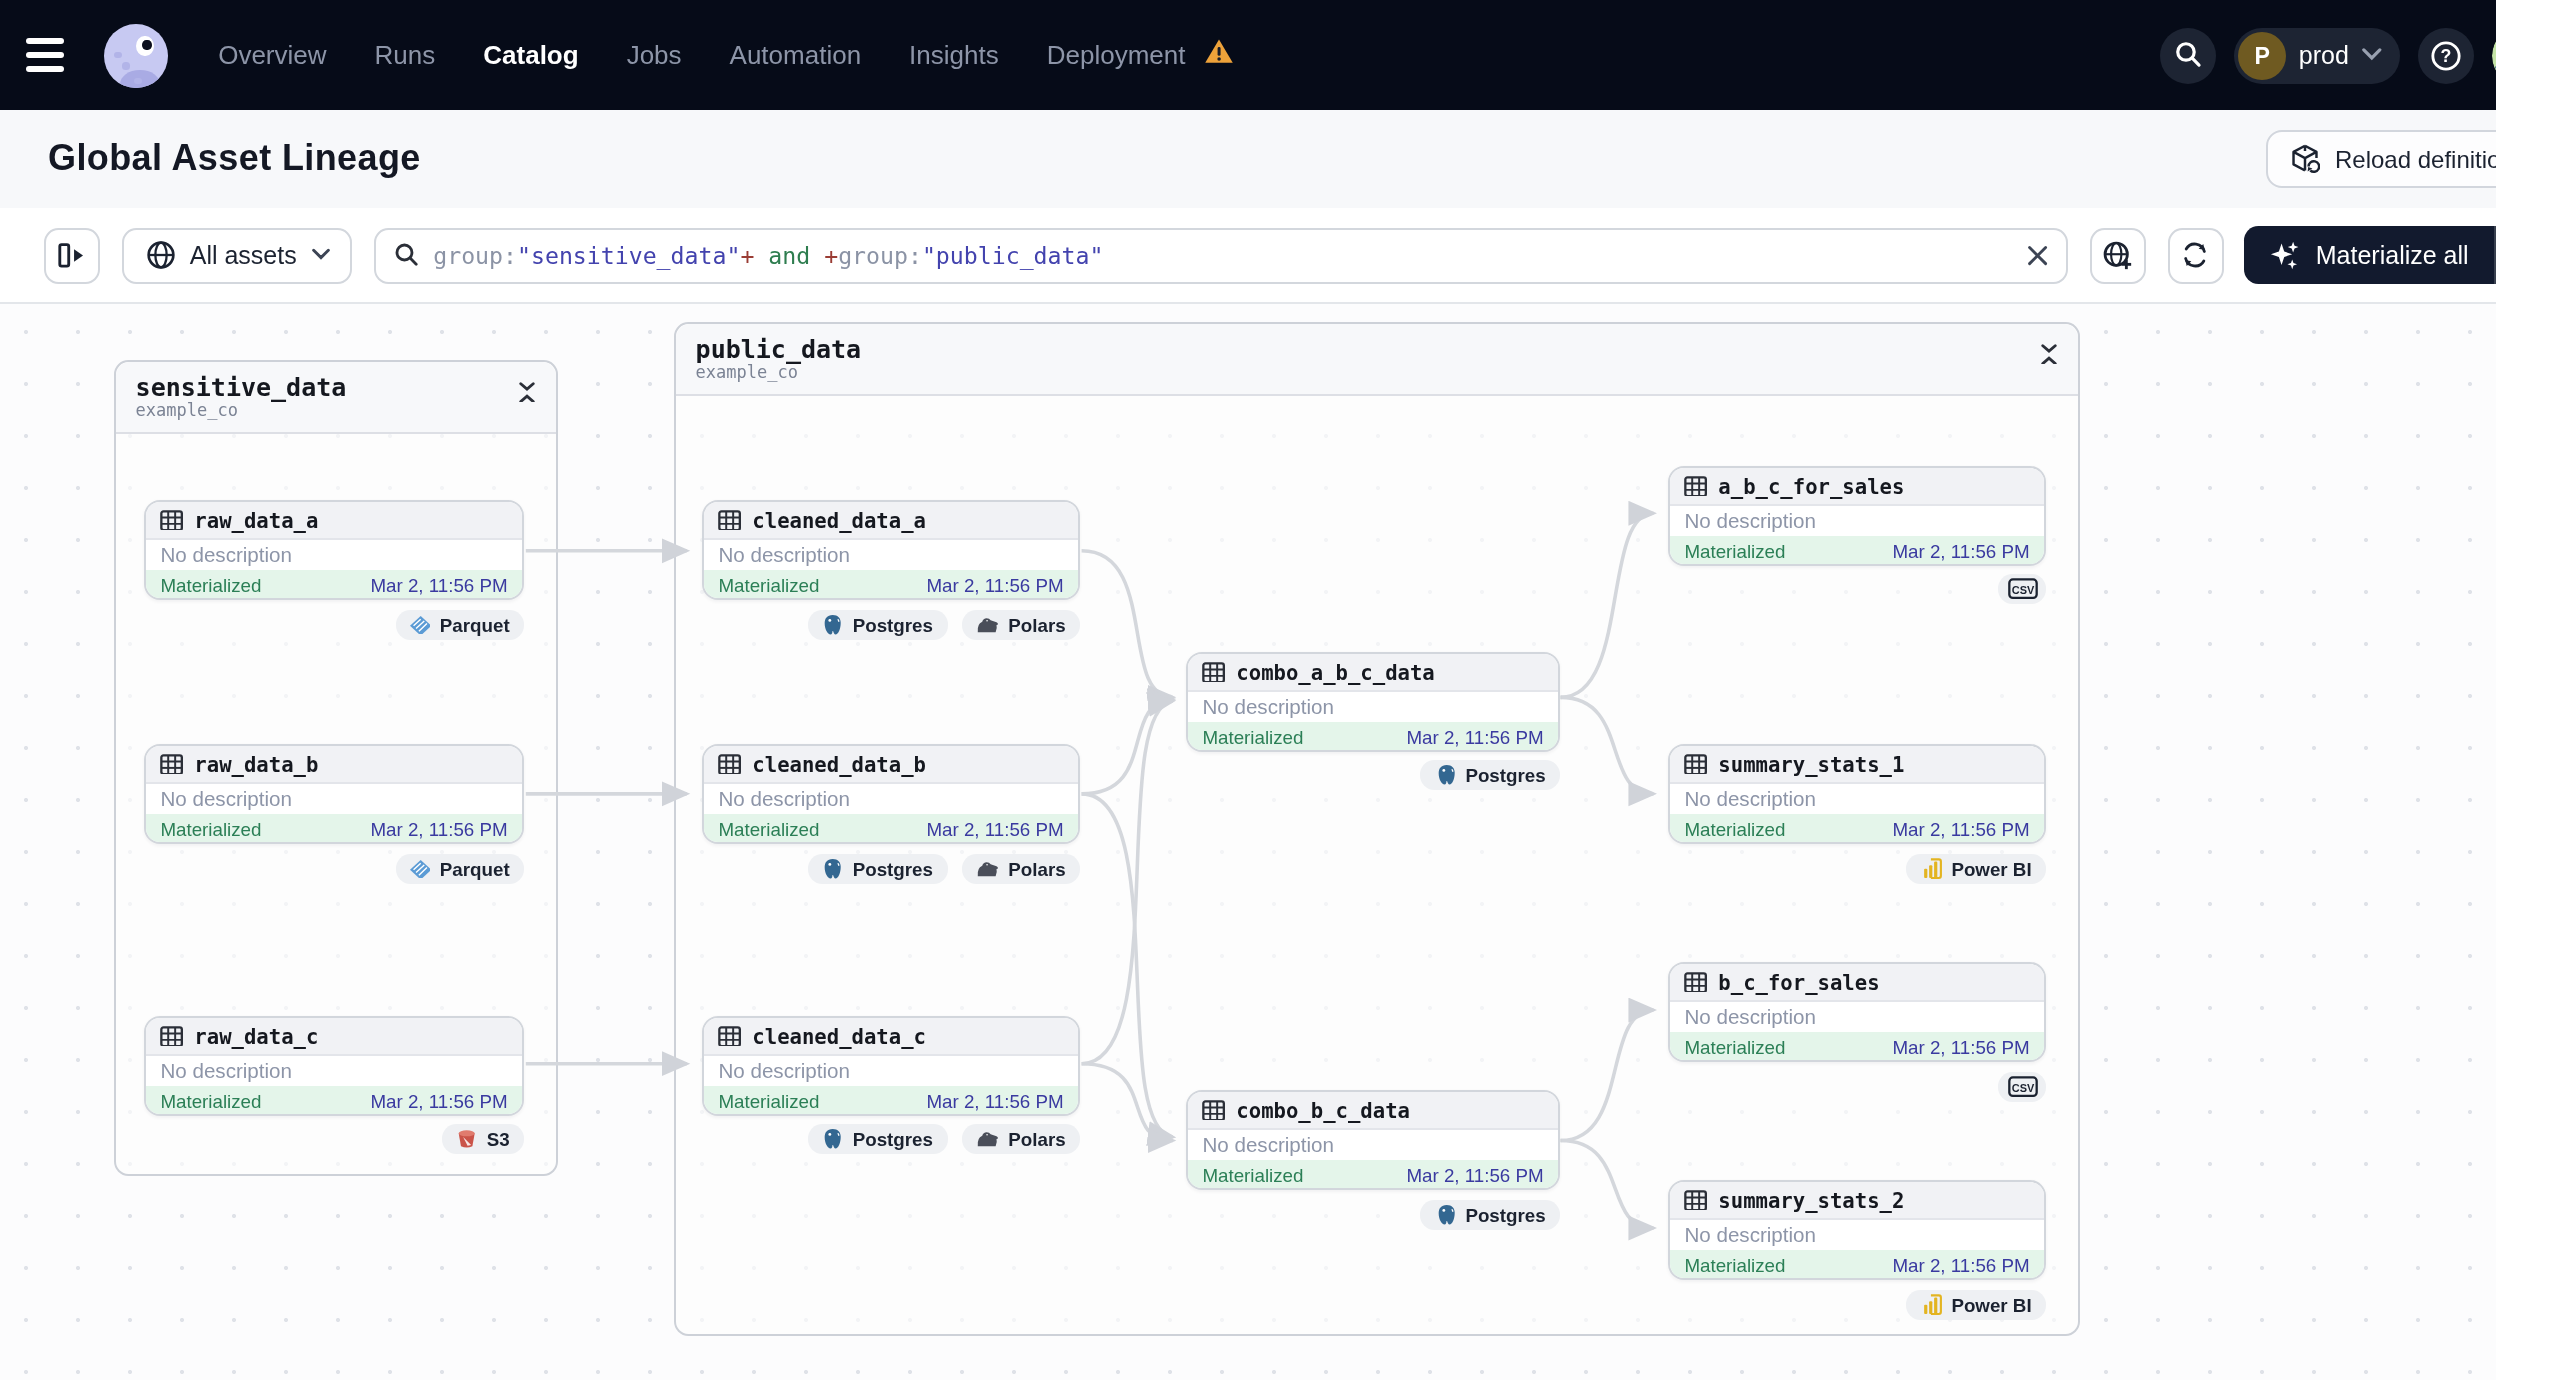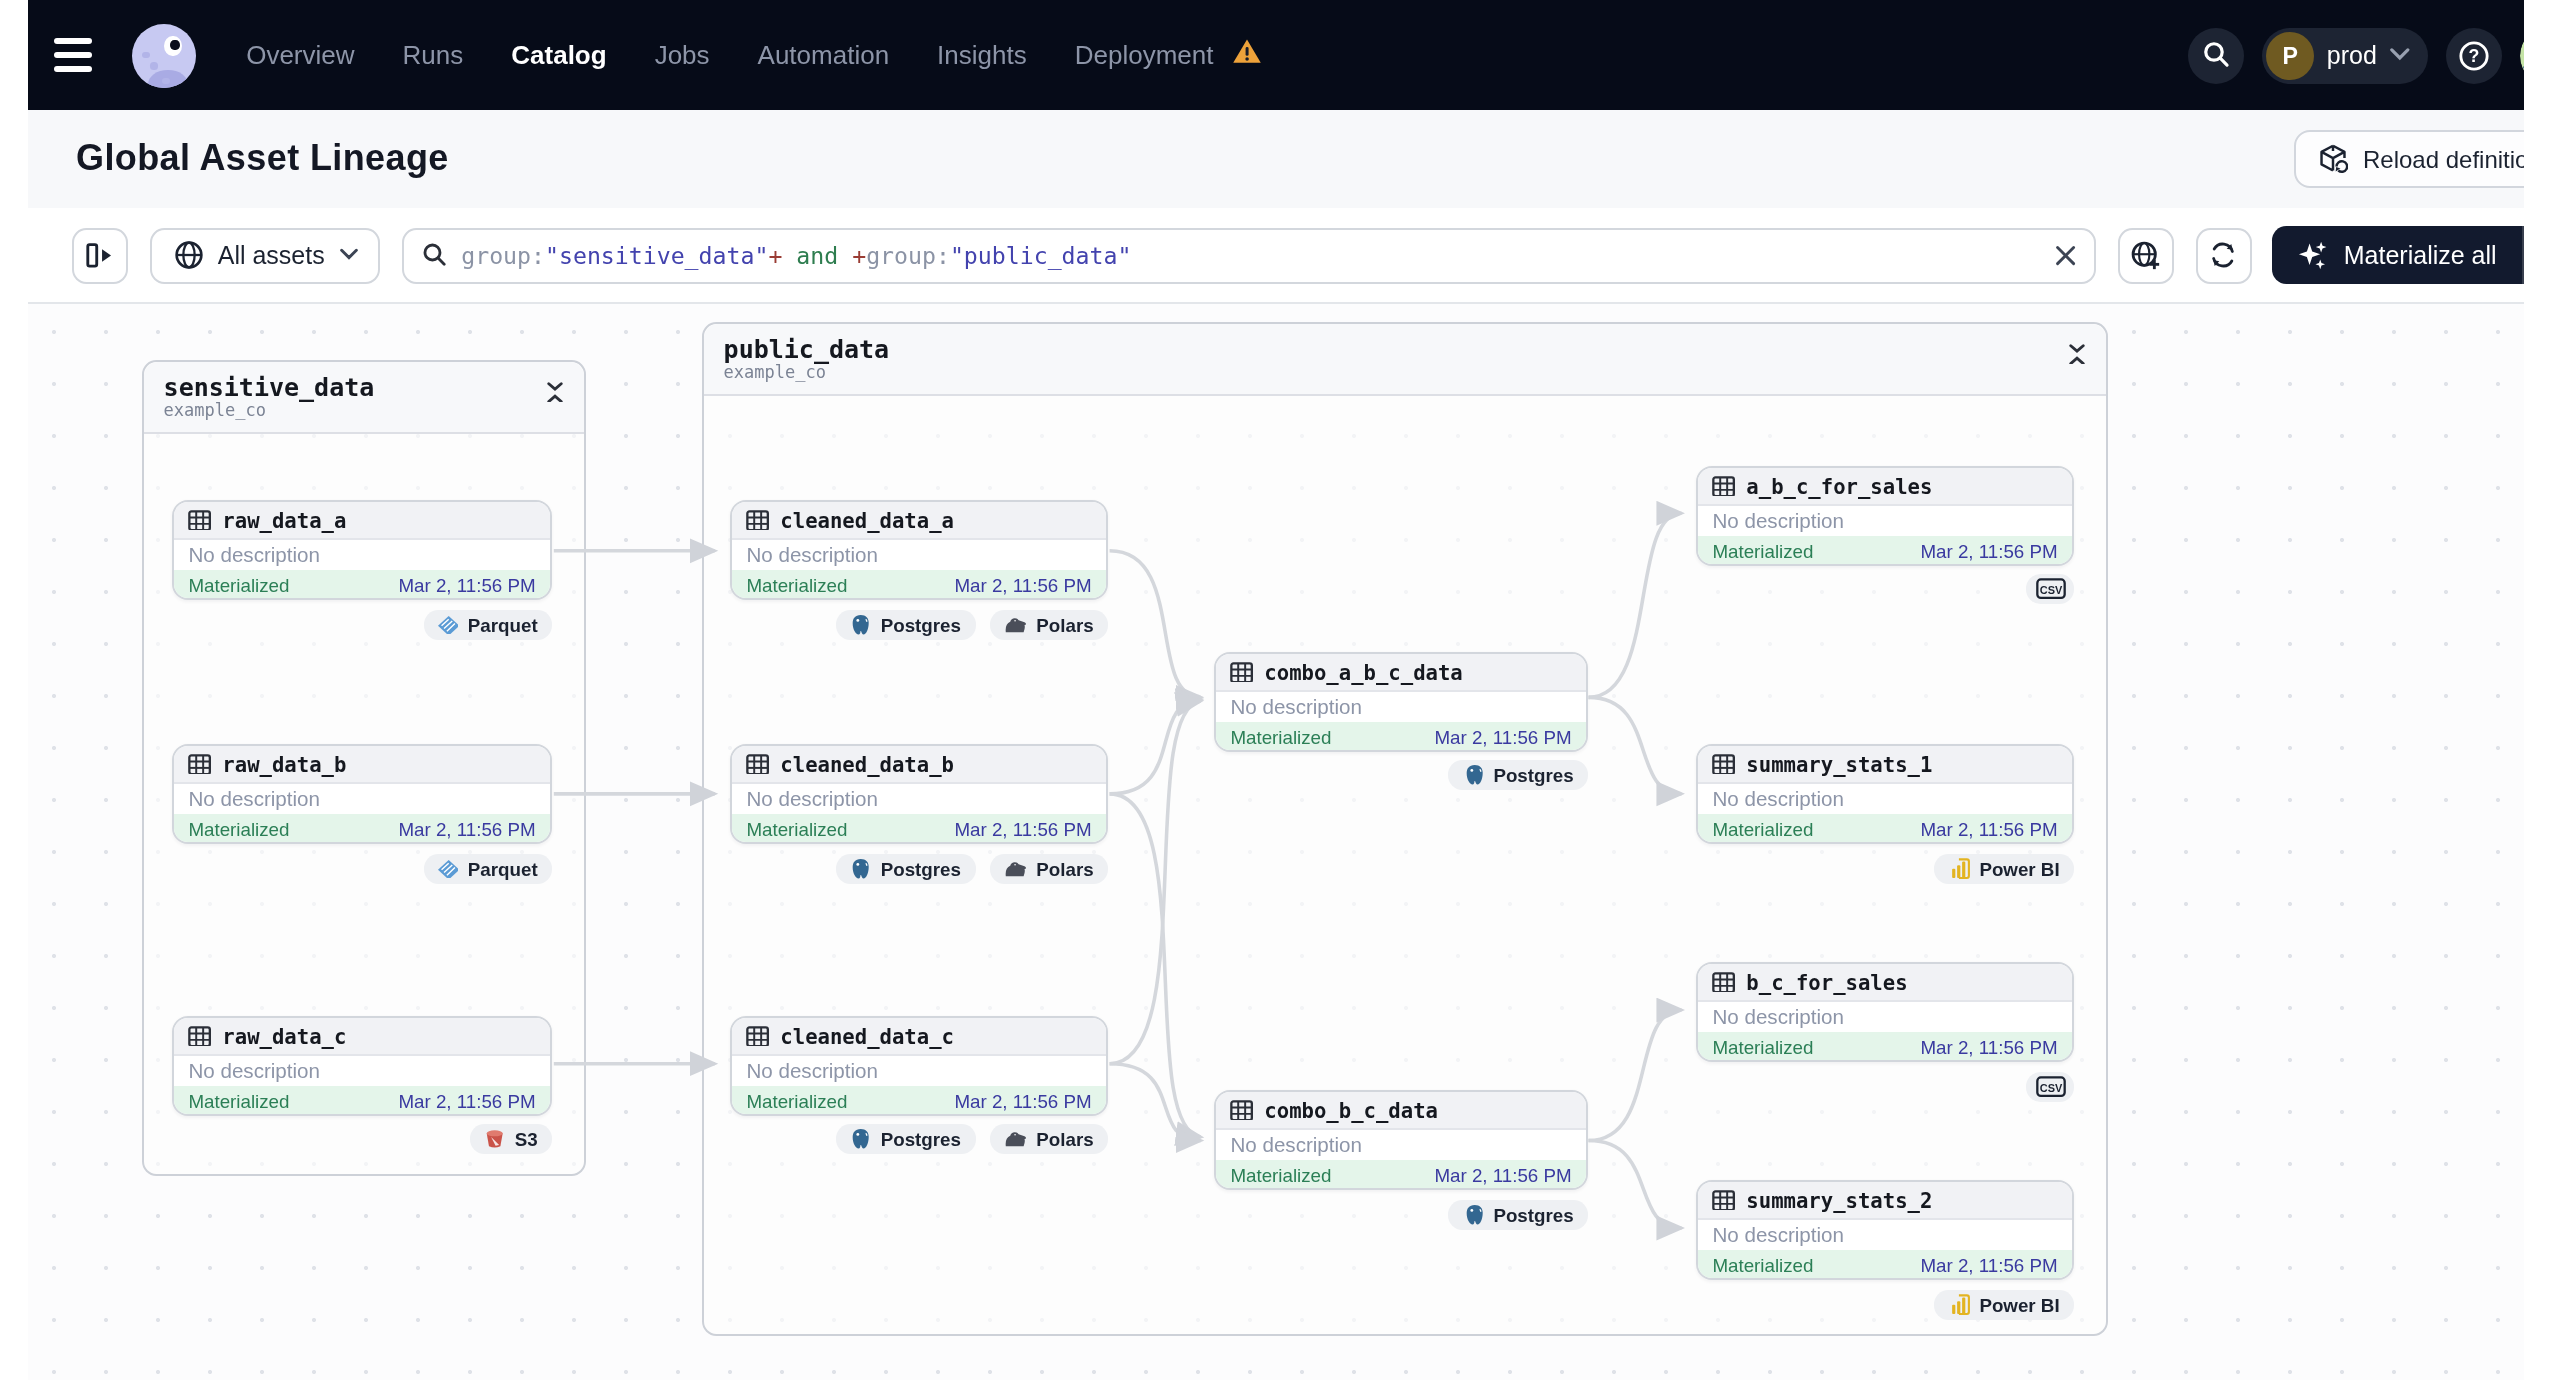--- a/index.html
+++ b/index.html
@@ -1,18 +1,18 @@
 <!DOCTYPE html>
 <html style="font-size:14.3px"><head>
 <meta charset="utf-8">
 <style>
   * { margin:0; padding:0; box-sizing:border-box; }
   html,body { width:2576px; height:1380px; overflow:hidden; background:#fff;
               font-family:"Liberation Sans", sans-serif; }
-  .viewport { width:2496px; height:1380px; overflow:hidden;margin-left:28px; }
+  .viewport { width:2496px; height:1380px; overflow:hidden; }
   .app { width:1288px; height:690px; transform:scale(2); transform-origin:0 0; position:relative; background:#fcfcfd; }
 
   
   .nav { height:55px; background:#060b18; display:flex; align-items:center; padding:0 12.5px; gap:9px; }
   .hamburger { width:27px; height:27px; display:flex; flex-direction:column; justify-content:center; gap:4.5px; cursor:pointer; }
   .hamburger span { display:block; width:19.7px; height:2.7px; background:#fff; border-radius:1.8px; }
   .logo { width:32px; height:32px; border-radius:50%; margin-left:3.6px; position:relative; background:#c7c9f2; overflow:hidden; }
   .logo .eye { position:absolute; width:9px; height:10.7px; background:#fff; border-radius:50%; left:16px; top:6.3px; }
   .logo .pupil { position:absolute; width:4.5px; height:5.4px; background:#0b0e1c; border-radius:50%; left:19px; top:8px; }
   .logo .tent { position:absolute; width:19.7px; height:14.3px; background:#a9abe4; border-radius:50% 50% 0 0; left:8px; top:23px; }

